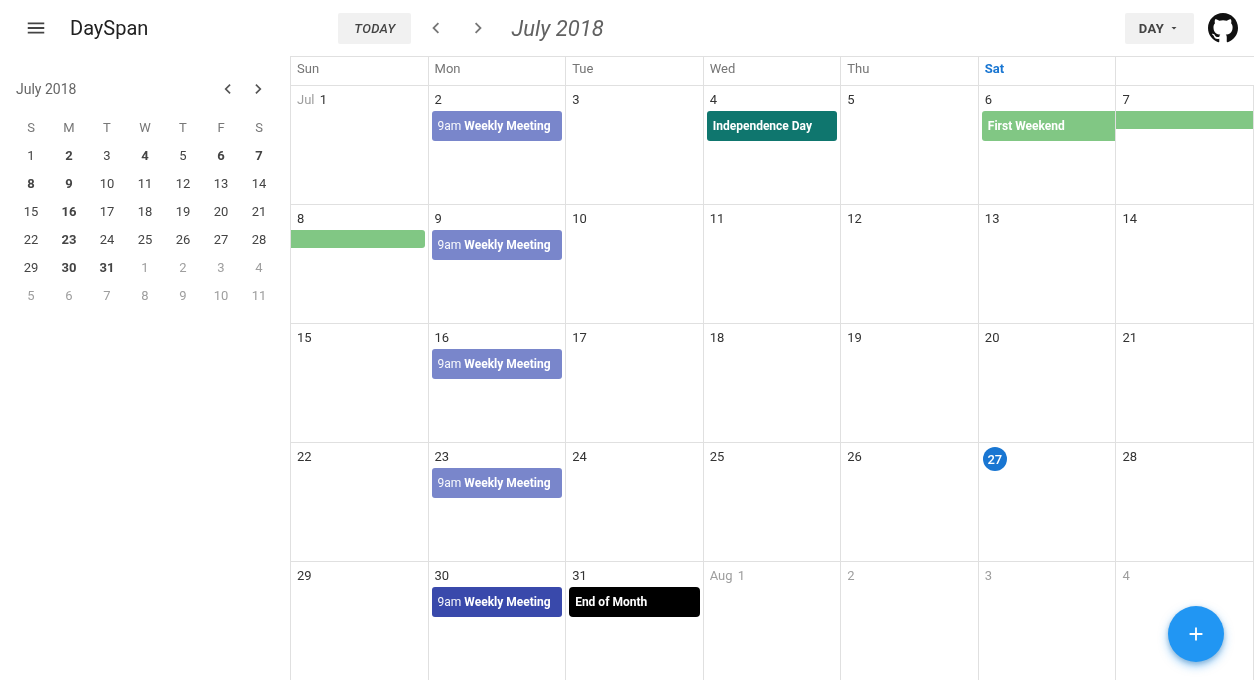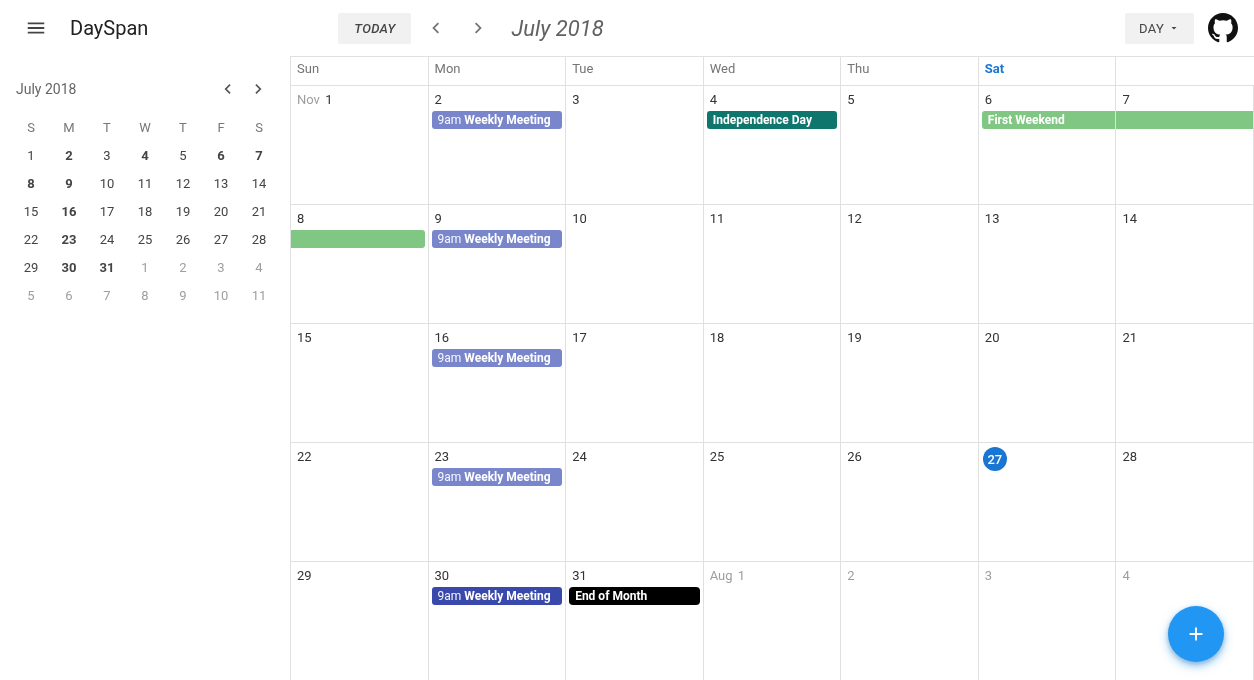--- a/index.html
+++ b/index.html
@@ -65,21 +65,21 @@
   }
   .toolbar-right {
     margin-left: auto;
     display: flex;
     align-items: center;
     gap: 14px;
   }
   .view-btn {
     background: #f1f1f1;
     color: #444;
-    font-weight: 400;
+    font-weight: 700;
     font-size: 13px;
     padding: 8px 14px;
     border-radius: 2px;
     cursor: pointer;
     display: flex;
     align-items: center;
     gap: 4px;
     letter-spacing: .3px;
   }
   .github-btn { cursor: pointer; }
@@ -189,21 +189,21 @@
     display: inline-flex;
     align-items: center;
     justify-content: center;
     padding: 0;
     margin: 4px 0 0 4px;
     font-weight: 500;
   }
 
   .events { position: relative; margin-top: 2px; }
   .event {
-    height: 18px;
+    height: 30px;
     line-height: 18px;
     font-size: 12px;
     color: #fff;
     padding: 0 6px;
     margin: 0 3px 2px 3px;
     border-radius: 3px;
     overflow: hidden;
     white-space: nowrap;
     cursor: pointer;
     display: flex;
@@ -373,21 +373,21 @@
     <div class="dow-row" id="dow-row">
         <div class="dow-cell">Sun</div>
         <div class="dow-cell">Mon</div>
         <div class="dow-cell">Tue</div>
         <div class="dow-cell">Wed</div>
         <div class="dow-cell">Thu</div>
         <div class="dow-cell fri">Sat</div>
       </div>
     <div class="weeks" id="weeks">
         <div class="week">
-          <div class="day-cell"><span class="day-num"><span class="prefix">Nov </span>1</span><div class="events"></div></div>
+          <div class="day-cell"><span class="day-num"><span class="prefix">Jul </span>1</span><div class="events"></div></div>
           <div class="day-cell"><span class="day-num">2</span><div class="events">
               <div class="event weekly">
                 <span class="time">9am</span>
                 <span class="title">Weekly Meeting</span>
               </div>
             </div></div>
           <div class="day-cell"><span class="day-num">3</span><div class="events"></div></div>
           <div class="day-cell"><span class="day-num">4</span><div class="events">
               <div class="event holiday">
                 <span class="title">Independence Day</span>

